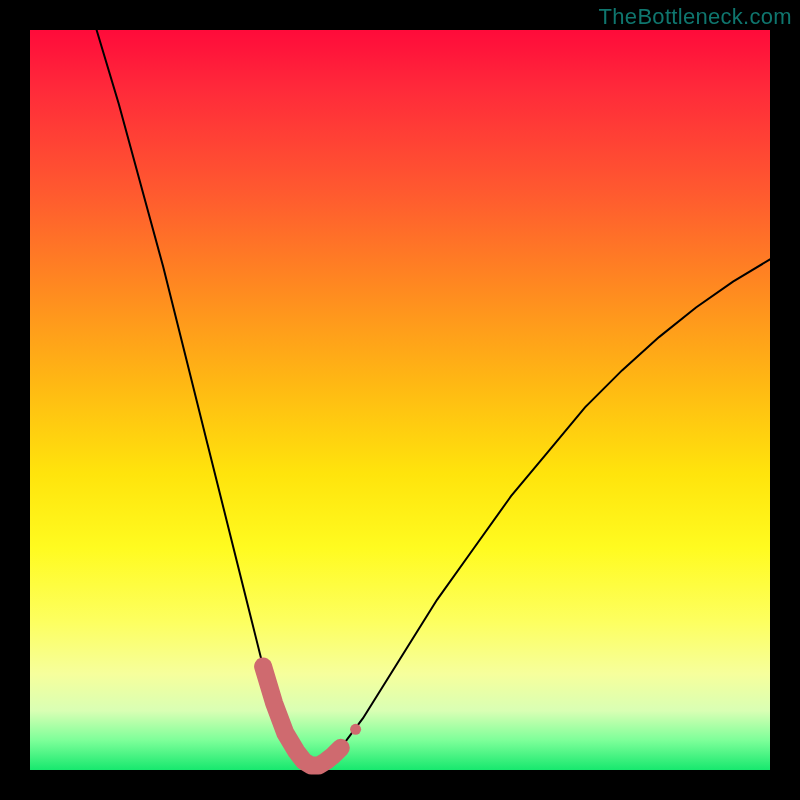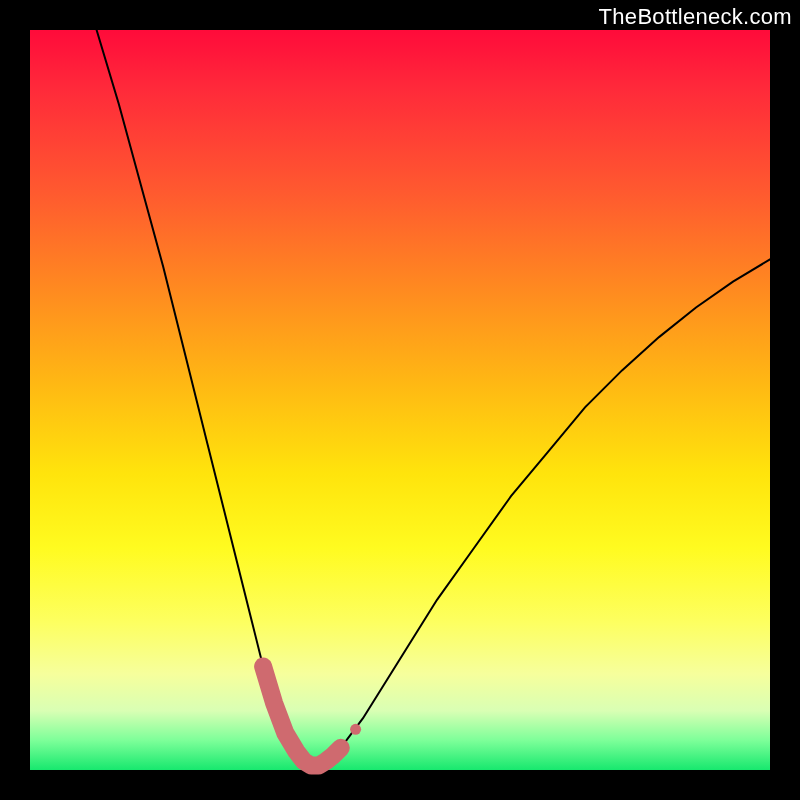--- a/index.html
+++ b/index.html
@@ -13,21 +13,21 @@
           #ffb913 48%,
           #ffe40c 60%,
           #fffb20 70%,
           #fdff60 80%,
           #f6ff9c 87%,
           #d9ffb4 92%,
           #7dff99 96%,
           #17e86e 100%);
         }
   svg.curve{position:absolute;left:30px;top:30px;width:740px;height:740px;overflow:visible}
-  .watermark{position:absolute;top:4px;right:8px;color:#ffffff;font-size:22px;font-weight:400;letter-spacing:.3px}
+  .watermark{position:absolute;top:4px;right:8px;color:#0f766e;font-size:22px;font-weight:400;letter-spacing:.3px}
 </style>
 </head>
 <body>
 
 <div class="frame">
   <div class="plot"></div>
 
   <svg class="curve" viewBox="0 0 740 740">
     <path id="curvePath" fill="none" stroke="#000" stroke-width="2" stroke-linecap="round" d="M66.6 0.0 L88.8 74.0 L111.0 155.4 L133.2 236.8 L155.4 325.6 L177.6 414.4 L199.8 503.2 L222.0 592.0 L233.1 636.4 L244.2 673.4 L255.3 703.0 L266.4 721.5 L273.8 731.1 L281.2 735.6 L288.6 735.6 L296.0 731.1 L310.8 717.8 L333.0 688.2 L370.0 629.0 L407.0 569.8 L444.0 518.0 L481.0 466.2 L518.0 421.8 L555.0 377.4 L592.0 340.4 L629.0 307.1 L666.0 277.5 L703.0 251.6 L740.0 229.4 "></path>
     <g id="markerBand">

